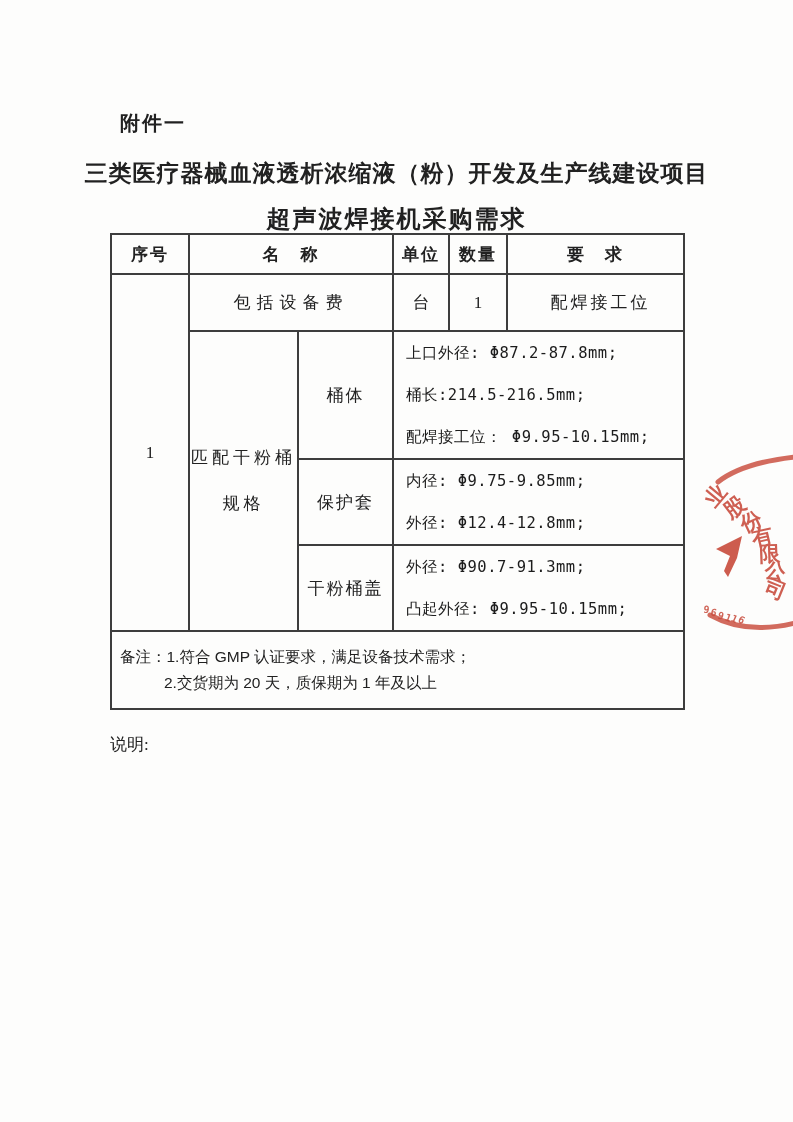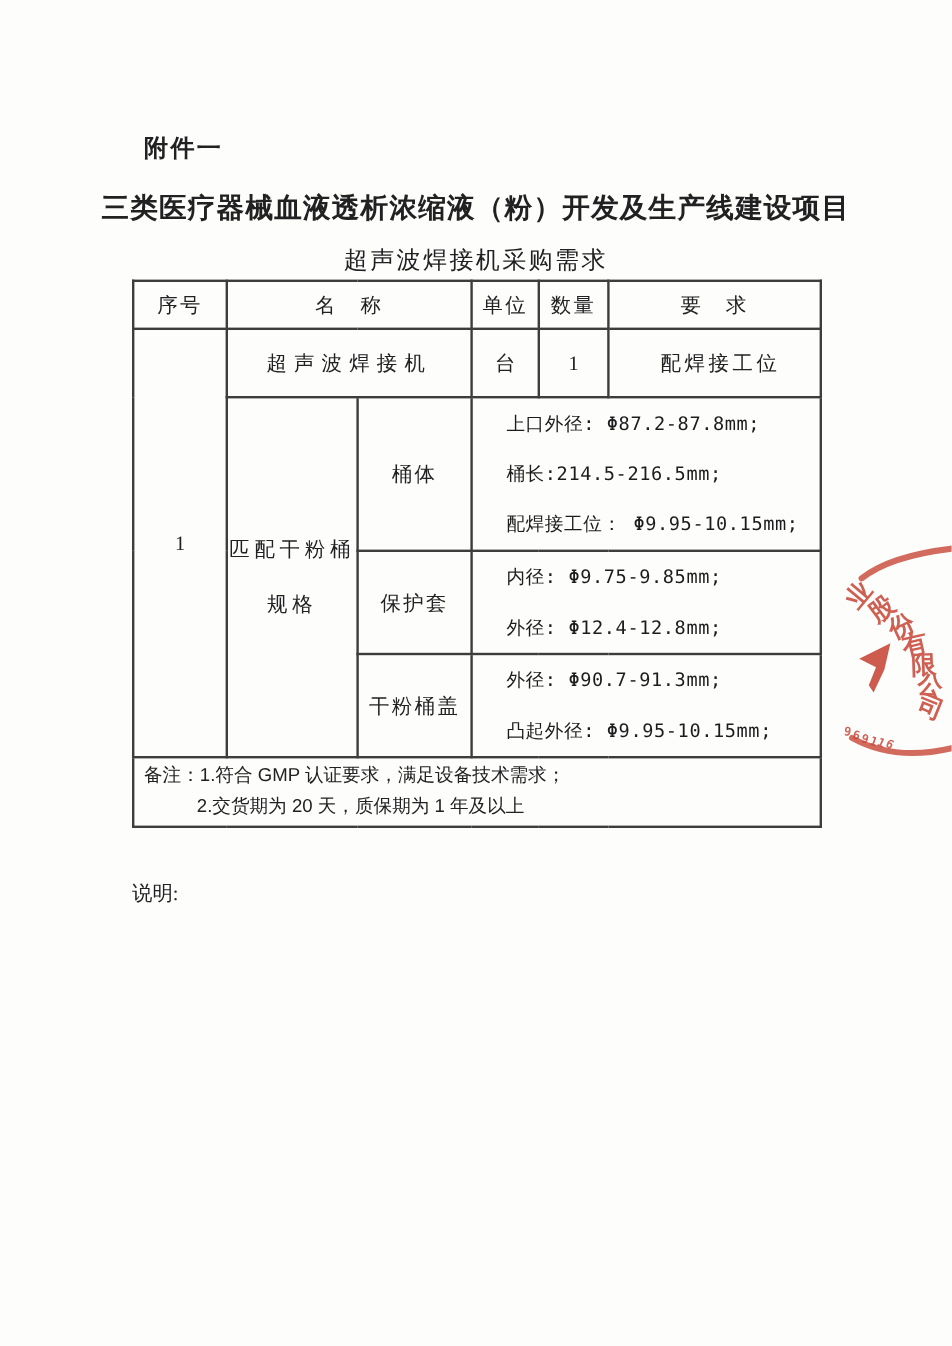--- a/index.html
+++ b/index.html
@@ -16,56 +16,56 @@
   .attachment-label {
     position: absolute; left: 120px; top: 110px;
     font-size: 20px; font-weight: bold; letter-spacing: 2px;
   }
   .doc-title {
     position: absolute; left: 0; right: 0; top: 158px;
     text-align: center; font-size: 23px; font-weight: bold; letter-spacing: 1px;
   }
   .doc-subtitle {
     position: absolute; left: 0; right: 0; top: 203px;
-    text-align: center; font-size: 20px; font-weight: normal; letter-spacing: 2px;
+    text-align: center; font-size: 24px; font-weight: bold; letter-spacing: 2px;
   }
 
   table.req-table {
     position: absolute; left: 110px; top: 233px;
     width: 573px; height: 449px;
     border-collapse: collapse; table-layout: fixed;
     background: transparent;
   }
   .req-table th, .req-table td {
     border: 2px solid #3d3d3d;
     text-align: center; vertical-align: middle;
     font-size: 17px; overflow: hidden;
   }
-  .req-table th { font-weight: normal; letter-spacing: 2px; }
+  .req-table th { font-weight: bold; letter-spacing: 2px; }
   tr.h-header { height: 40px; }
   tr.h-r1 { height: 57px; }
   tr.h-r2 { height: 127px; }
   tr.h-r3 { height: 83px; }
   tr.h-r4 { height: 85px; }
   tr.h-notes { height: 57px; }
 
   td.cell-name { letter-spacing: 6px; }
   td.cell-req-main { text-align: center; padding-left: 10px; letter-spacing: 3px; }
   td.cell-group { letter-spacing: 4px; line-height: 46px; }
   td.cell-part { letter-spacing: 2px; }
 
-  td.cell-specs { text-align: left; padding-left: 28px; }
+  td.cell-specs { text-align: left; padding-left: 12px; }
   .spec-line {
     font-family: "DejaVu Sans Mono", "Liberation Mono", monospace;
     font-size: 15.5px; line-height: 42px; height: 42px;
     letter-spacing: 0.5px; white-space: nowrap; color: #1c1c1c;
   }
 
   td.cell-notes {
-    text-align: left; padding: 2px 8px;
+    text-align: left; padding: 12px 8px;
     font-family: "Liberation Sans", "DejaVu Sans", sans-serif;
     font-size: 15.5px; line-height: 26px;
   }
   .notes-line2 { padding-left: 44px; }
 
   .explanation {
     position: absolute; left: 110px; top: 724px; width: 584px;
     font-size: 17px; line-height: 41px;
   }
   .explanation .heading { margin-bottom: 3px; }
@@ -94,21 +94,21 @@
   <tbody>
       <tr class="h-header">
     <th>序号</th>
     <th colspan="2">名　称</th>
     <th>单位</th>
     <th>数量</th>
     <th>要　求</th>
   </tr>
   <tr class="h-r1">
     <td rowspan="4">1</td>
-    <td colspan="2" class="cell-name">超声波焊接机</td>
+    <td colspan="2" class="cell-name">包括设备费</td>
     <td>台</td>
     <td>1</td>
     <td class="cell-req-main">配焊接工位</td>
   </tr>
   <tr class="h-r2">
     <td rowspan="3" class="cell-group">
       <div>匹配干粉桶</div>
       <div>规格</div>
     </td>
     <td class="cell-part">桶体</td>

